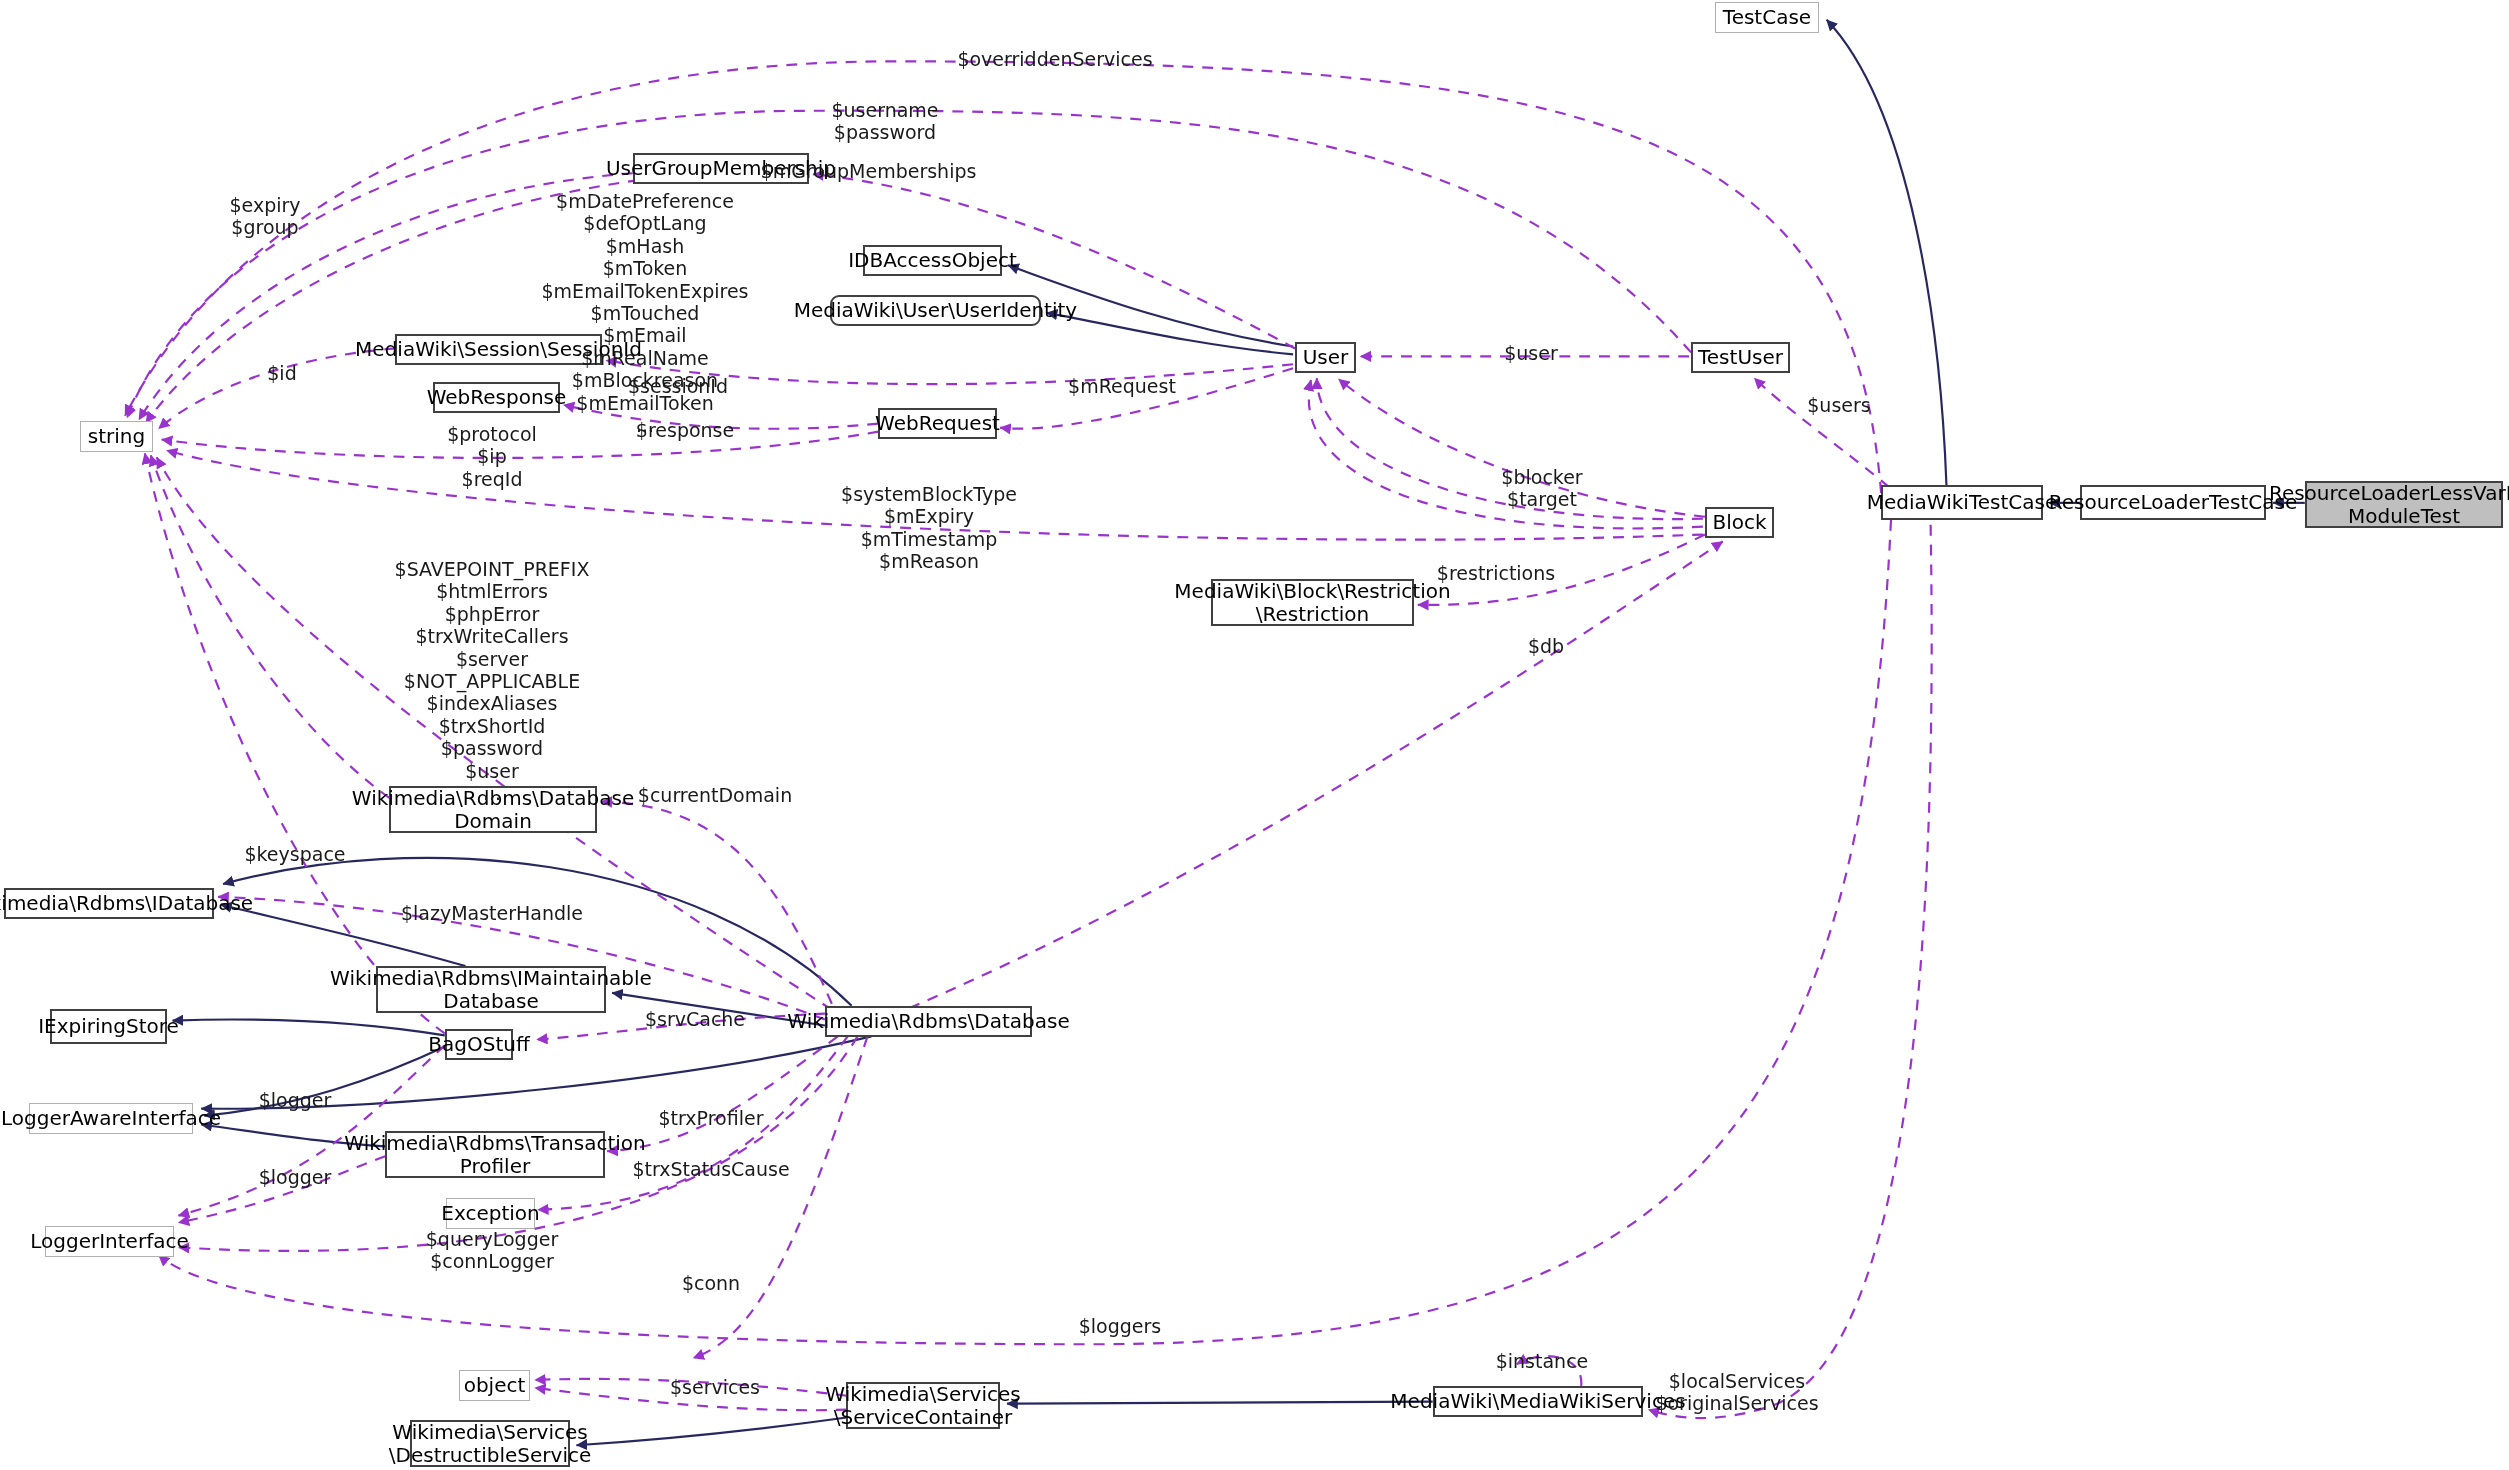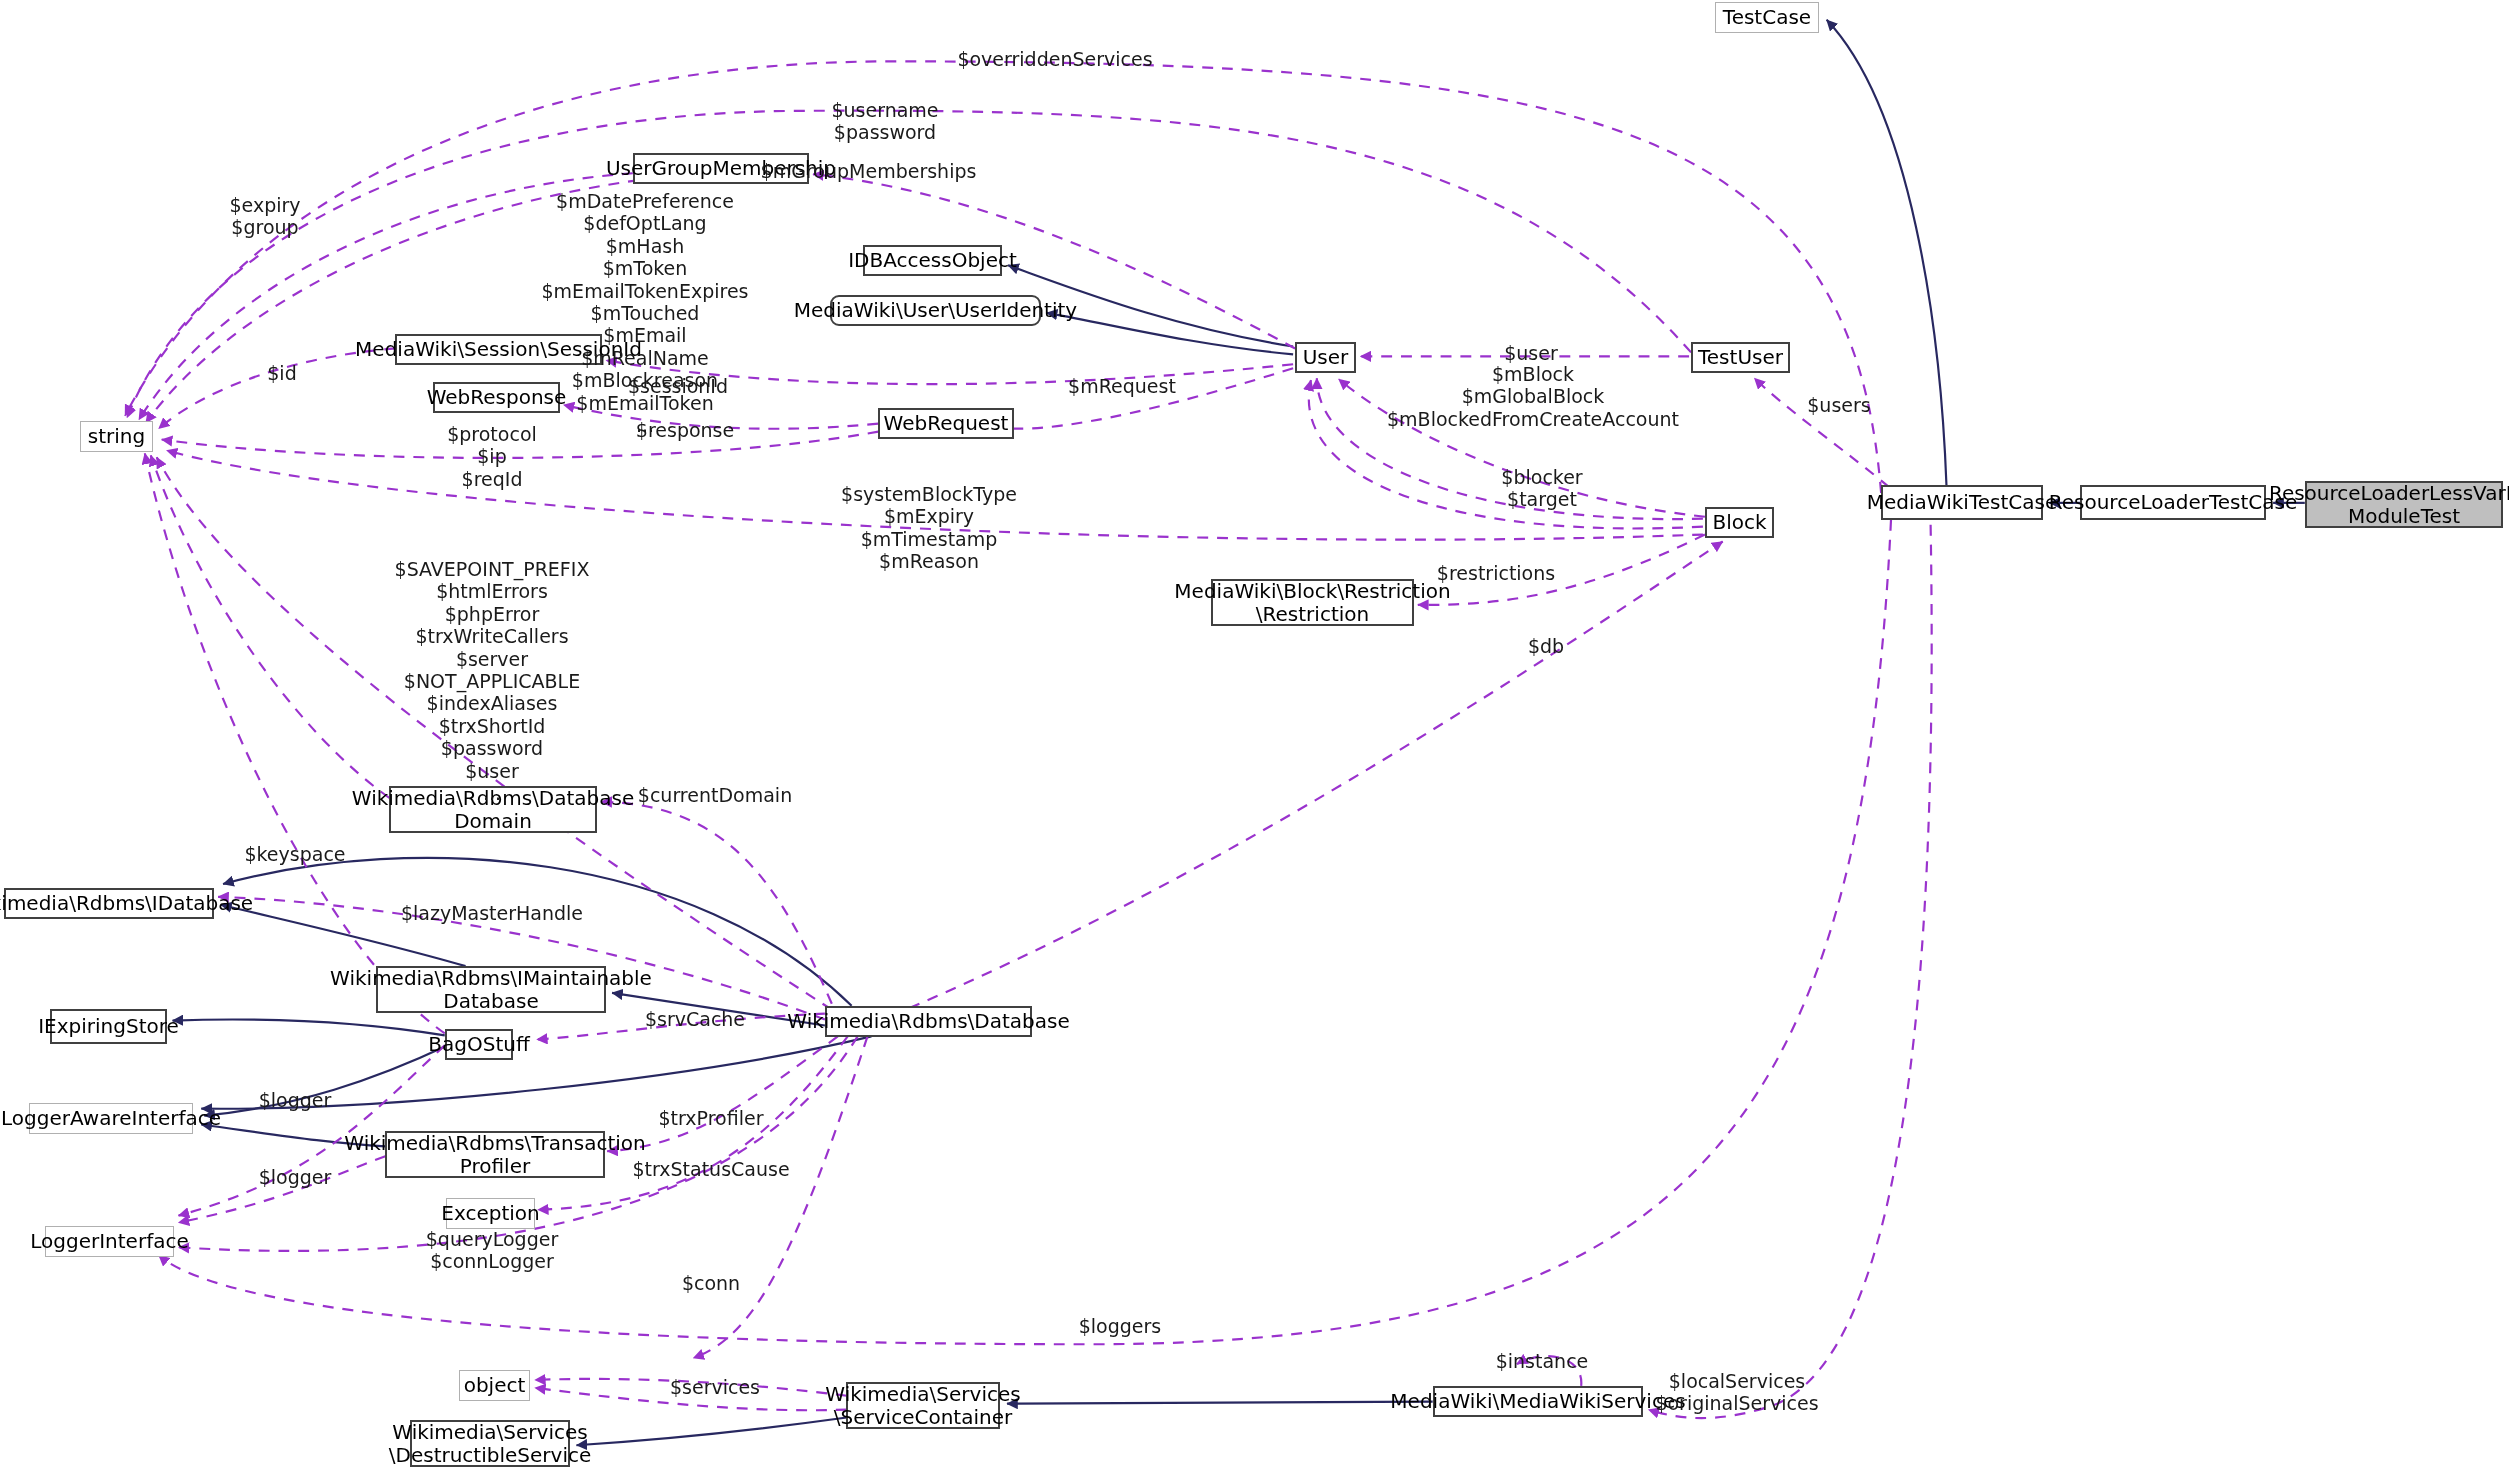--- a/index.html
+++ b/index.html
@@ -185,21 +185,21 @@
 
   <div class="node plain" style="left:1715px;top:2px;width:104px;height:31px;">TestCase</div>
   <div class="node classbox" style="left:633px;top:153px;width:176px;height:31px;">UserGroupMembership</div>
   <div class="node classbox" style="left:863px;top:245px;width:139px;height:31px;">IDBAccessObject</div>
   <div class="node classbox" style="left:830px;top:295px;width:211px;height:31px;border-radius:9px;">MediaWiki\User\UserIdentity</div>
   <div class="node classbox" style="left:395px;top:334px;width:207px;height:31px;">MediaWiki\Session\SessionId</div>
   <div class="node classbox" style="left:1295px;top:342px;width:61px;height:31px;">User</div>
   <div class="node classbox" style="left:1691px;top:342px;width:99px;height:31px;">TestUser</div>
   <div class="node classbox" style="left:433px;top:382px;width:127px;height:31px;">WebResponse</div>
   <div class="node plain" style="left:80px;top:421px;width:73px;height:31px;">string</div>
-  <div class="node classbox" style="left:878px;top:408px;width:136px;height:31px;">WebRequest</div>
+  <div class="node classbox" style="left:878px;top:408px;width:119px;height:31px;">WebRequest</div>
   <div class="node classbox" style="left:1705px;top:507px;width:69px;height:31px;">Block</div>
   <div class="node classbox" style="left:1881px;top:485px;width:162px;height:35px;">MediaWikiTestCase</div>
   <div class="node classbox" style="left:2080px;top:485px;width:186px;height:35px;">ResourceLoaderTestCase</div>
   <div class="node highlight" style="left:2305px;top:481px;width:198px;height:47px;">ResourceLoaderLessVarFile
 ModuleTest</div>
   <div class="node classbox" style="left:1211px;top:579px;width:203px;height:47px;">MediaWiki\Block\Restriction
 \Restriction</div>
   <div class="node classbox" style="left:389px;top:786px;width:208px;height:47px;">Wikimedia\Rdbms\Database
 Domain</div>
   <div class="node classbox" style="left:4px;top:888px;width:210px;height:31px;">Wikimedia\Rdbms\IDatabase</div>
@@ -233,23 +233,20 @@
 $mEmailTokenExpires
 $mTouched
 $mEmail
 $mRealName
 $mBlockreason
 $mEmailToken
 ...</div>
   <div class="edge-label" style="left:282px;top:362px;transform:translateX(-50%);">$id</div>
   <div class="edge-label" style="left:678px;top:375px;transform:translateX(-50%);">$sessionId</div>
   <div class="edge-label" style="left:1531px;top:342px;transform:translateX(-50%);">$user</div>
-  <div class="attr-label" style="left:1533px;top:363px;transform:translateX(-50%);">$mBlock
-$mGlobalBlock
-$mBlockedFromCreateAccount</div>
   <div class="edge-label" style="left:1122px;top:375px;transform:translateX(-50%);">$mRequest</div>
   <div class="edge-label" style="left:1839px;top:394px;transform:translateX(-50%);">$users</div>
   <div class="edge-label" style="left:685px;top:419px;transform:translateX(-50%);">$response</div>
   <div class="attr-label" style="left:492px;top:423px;transform:translateX(-50%);">$protocol
 $ip
 $reqId</div>
   <div class="edge-label" style="left:1542px;top:466px;transform:translateX(-50%);">$blocker
 $target</div>
   <div class="attr-label" style="left:929px;top:483px;transform:translateX(-50%);">$systemBlockType
 $mExpiry

